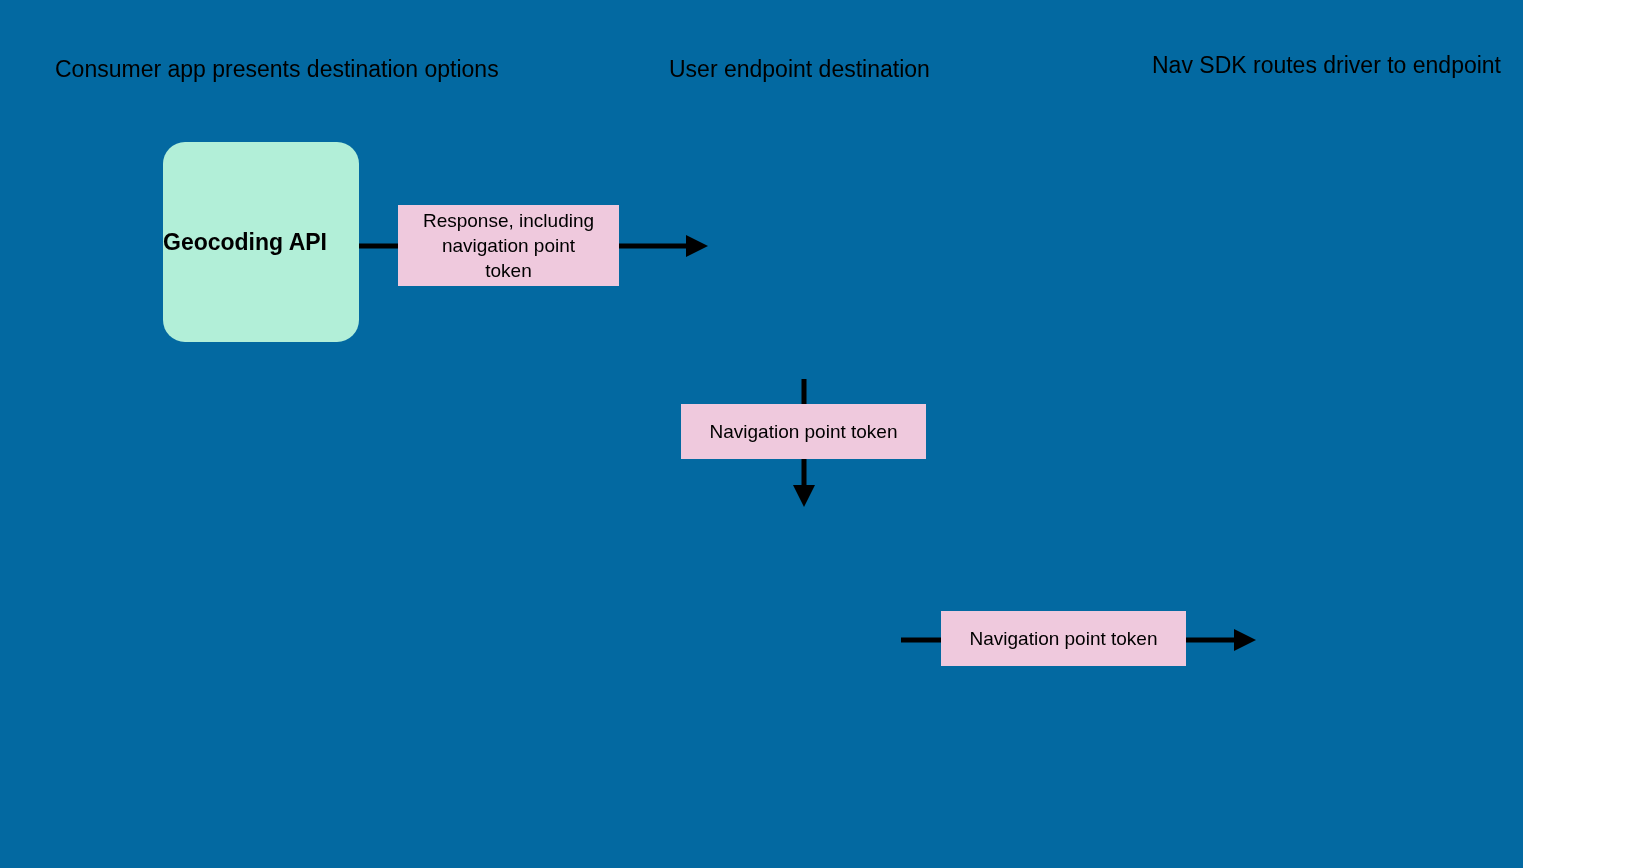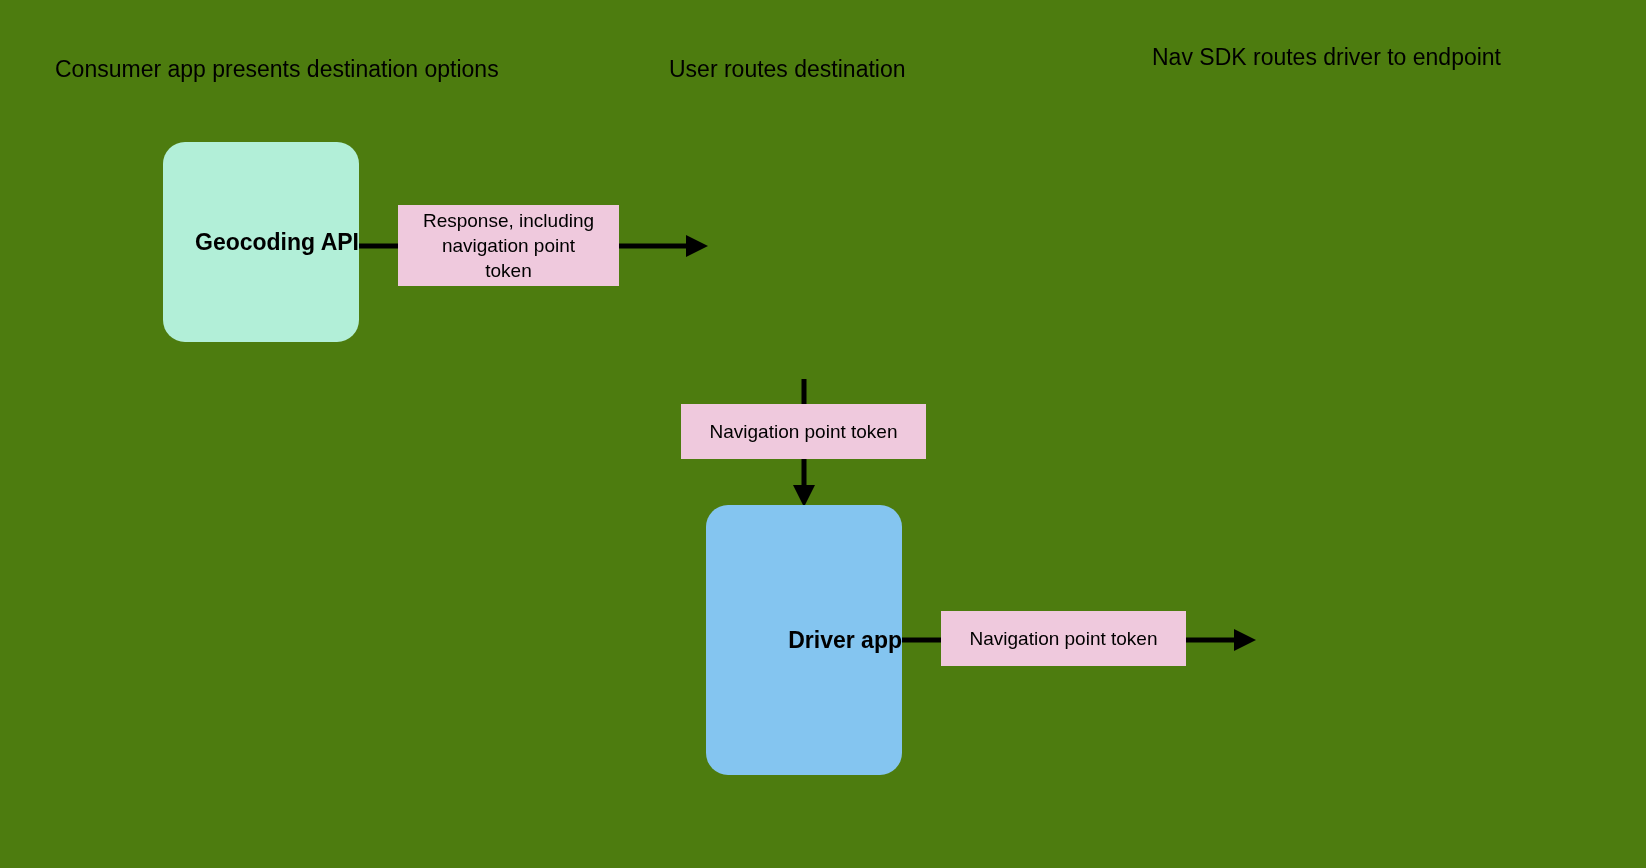--- a/index.html
+++ b/index.html
@@ -8,46 +8,46 @@
     padding: 0;
     background: #ffffff;
   }
   body {
     font-family: "Liberation Sans", sans-serif;
     -webkit-font-smoothing: antialiased;
   }
 
   #canvas {
     position: relative;
-    width: 1646px;
+    width: 1523px;
     height: 868px;
-    background: #4d7c0f;
+    background: #0369a1;
     overflow: hidden;
   }
 
   
   .col-header {
     position: absolute;
     font-size: 23px;
     line-height: 27px;
     color: #000000;
     white-space: nowrap;
     font-weight: 400;
   }
   #header-consumer  { left: 55px;   top: 56px; }
   #header-user      { left: 669px;  top: 56px; }
-  #header-navsdk    { left: 1152px; top: 44px; }
+  #header-navsdk    { left: 1152px; top: 52px; }
 
   
   .node {
     position: absolute;
     border-radius: 22px;
     display: flex;
     align-items: center;
-    justify-content: flex-end;
+    justify-content: flex-start;
     box-sizing: border-box;
     z-index: 2;
   }
   .node-label {
     font-size: 23px;
     font-weight: 700;
     color: #000000;
     text-align: center;
     line-height: 28px;
     white-space: nowrap;
@@ -109,21 +109,21 @@
     width: 245px; height: 55px;
   }
 </style>
 </head>
 <body>
 
 <div id="canvas">
 
   <div class="col-header" id="header-consumer">Consumer app presents destination options</div>
 
-  <div class="col-header" id="header-user">User routes destination</div>
+  <div class="col-header" id="header-user">User endpoint destination</div>
 
   <div class="col-header" id="header-navsdk">Nav SDK routes driver to endpoint</div>
 
   <div class="connector" id="connector-geocoding-to-consumer" style="left:358px; top:231px; width:350px; height:30px;">
     <svg width="350" height="30" viewBox="0 0 350 30">
       <line x1="0" y1="15" x2="330" y2="15" stroke="#000000" stroke-width="5"></line>
       <polygon points="328,4 350,15 328,26" fill="#000000"></polygon>
     </svg>
   </div>
 
@@ -139,23 +139,20 @@
       <line x1="0" y1="15" x2="335" y2="15" stroke="#000000" stroke-width="5"></line>
       <polygon points="333,4 355,15 333,26" fill="#000000"></polygon>
     </svg>
   </div>
 
   <div class="node" id="node-geocoding">
     <span class="node-label">Geocoding API</span>
   </div>
 
 
-  <div class="node" id="node-driver">
-    <span class="node-label">Driver app</span>
-  </div>
 
 
   <div class="edge-label" id="label-response">Response, including navigation point token</div>
 
   <div class="edge-label" id="label-navtoken-vertical">Navigation point token</div>
 
   <div class="edge-label" id="label-navtoken-horizontal">Navigation point token</div>
 
 </div>
 

